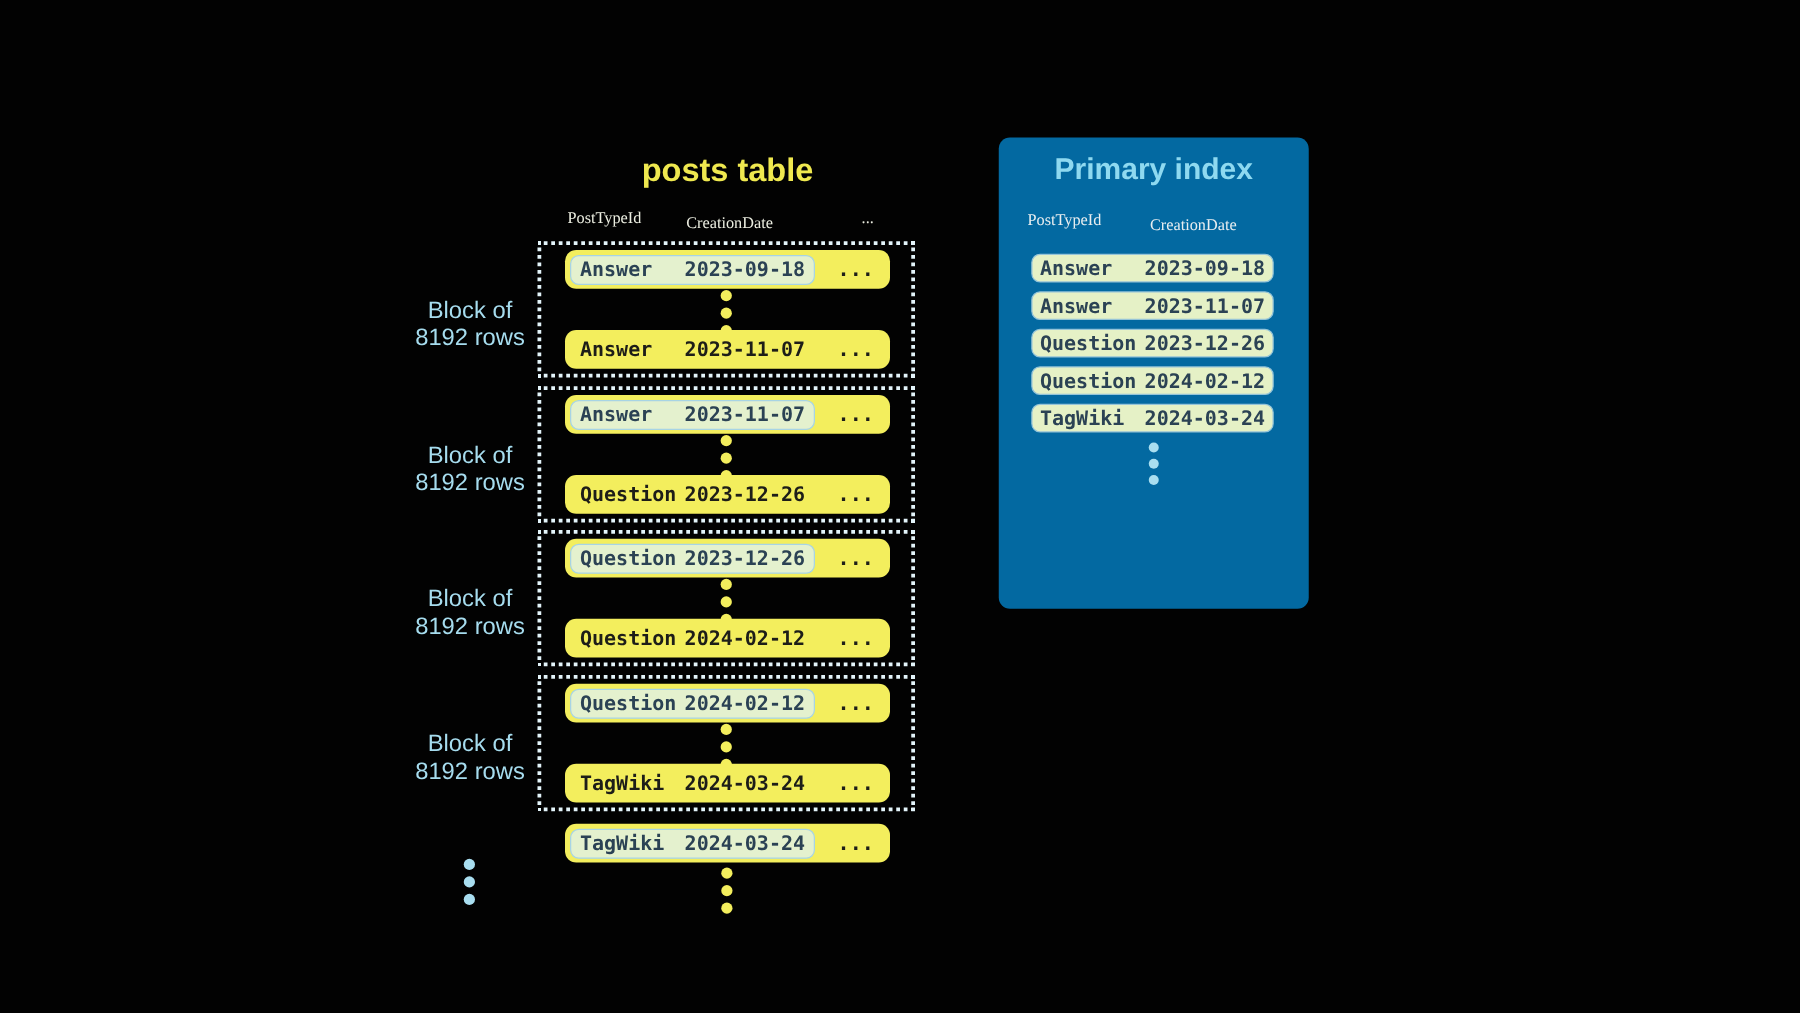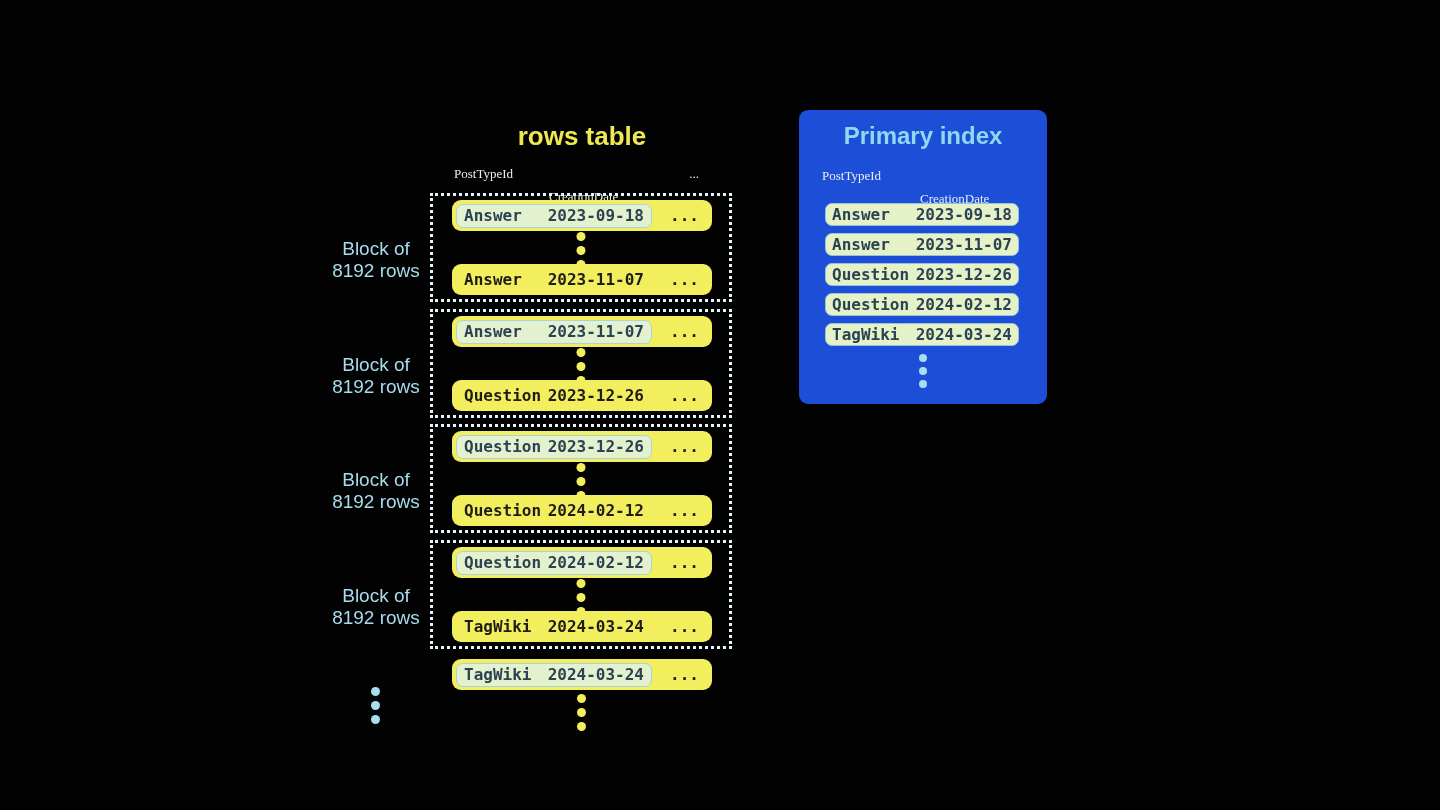--- a/index.html
+++ b/index.html
@@ -12,21 +12,21 @@
   .pt-title {
     position:absolute; left:432px; top:121px; width:300px;
     text-align:center; font-size:26px; font-weight:700; color:#EFE84F;
   }
   .col-header {
     position:absolute; height:17px;
     font-family:Liberation Serif, serif; font-size:13px; color:#ECEEE1;
   }
   .pt-header { left:452px; top:166px; width:260px; }
   .col-header .c1 { position:absolute; left:2px; top:0; }
-  .col-header .c2 { position:absolute; left:97px; top:4px;margin-top:19px; }
+  .col-header .c2 { position:absolute; left:97px; top:4px; }
   .col-header .ce { position:absolute; right:13px; top:0; }
   .pi-header .c2 { left:121px; }
   .pi-header .c1 { left:23px; }
 
   .block {
     position:absolute; left:430px; width:302px; height:109px;
     border:3px dotted #E3F4FA; box-sizing:border-box;
   }
   .b1 { top:193px; } .b2 { top:309px; } .b3 { top:424px; } .b4 { top:540px; }
 
@@ -60,22 +60,22 @@
   .pt-left-dots { left:371px; top:687px; }
 
   .block-label {
     position:absolute; left:296px; width:160px; text-align:center;
     font-size:19px; line-height:22px; color:#A6DCEE;
   }
   .l1 { top:238px; } .l2 { top:354px; } .l3 { top:469px; } .l4 { top:585px; }
 
   
   .panel {
-    position:absolute; left:799px; top:110px; width:248px; height:294px;
-    background:#1d4ed8; border-radius:9px;
+    position:absolute; left:799px; top:110px; width:248px; height:377px;
+    background:#0369a1; border-radius:9px;
   }
   .pi-title {
     position:absolute; top:12px; left:0; width:100%;
     text-align:center; font-size:24px; font-weight:700; color:#8ED9F0;
   }
   .pi-header { left:0; top:58px; width:100%; color:#E9EEF0; }
   .irow {
     position:absolute; left:26px; width:194px; height:23px;
     background:#E5F1C6; border:1.5px solid #95C4D8; border-radius:7px;
     box-sizing:border-box; display:flex; align-items:center;
@@ -86,21 +86,21 @@
   .ir0 { top:93px; } .ir1 { top:123px; } .ir2 { top:153px; }
   .ir3 { top:183px; } .ir4 { top:213px; }
   .pi-dots { top:244px; left:50%; transform:translateX(-50%); }
   .pi-dots i { width:8px; height:8px; }
 </style>
 </head>
 <body>
 
 <div class="canvas">
 
-  <div class="pt-title">rows table</div>
+  <div class="pt-title">posts table</div>
 
   <div class="col-header pt-header">
     <span class="c1">PostTypeId</span>
     <span class="c2">CreationDate</span>
     <span class="ce">...</span>
   </div>
 
   <div class="block b1">
     <div class="prow first">
       <span class="hl">

